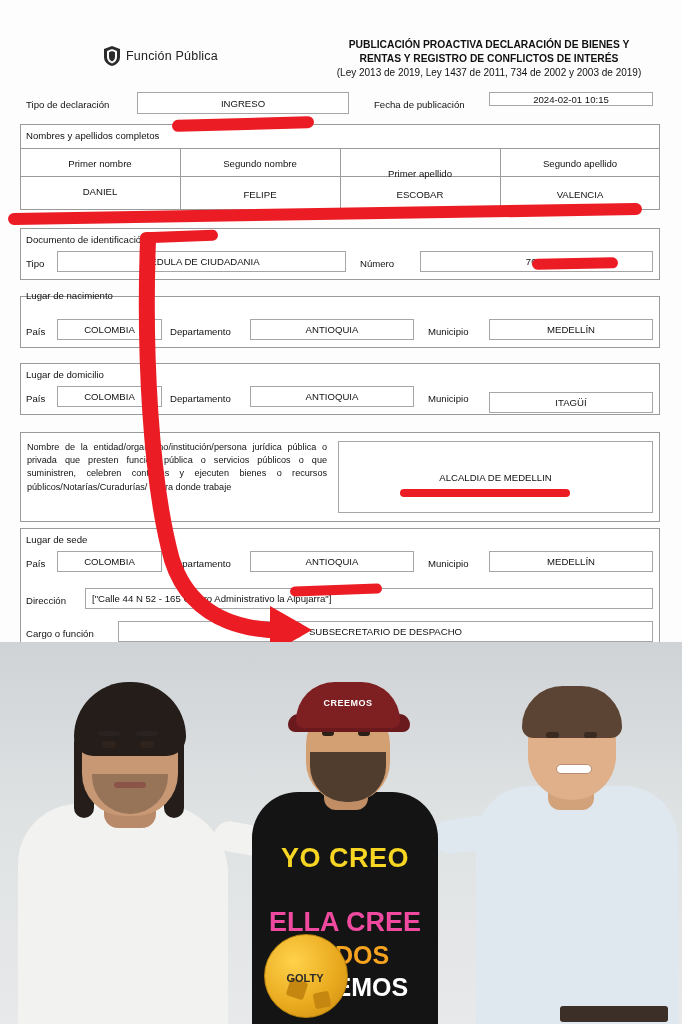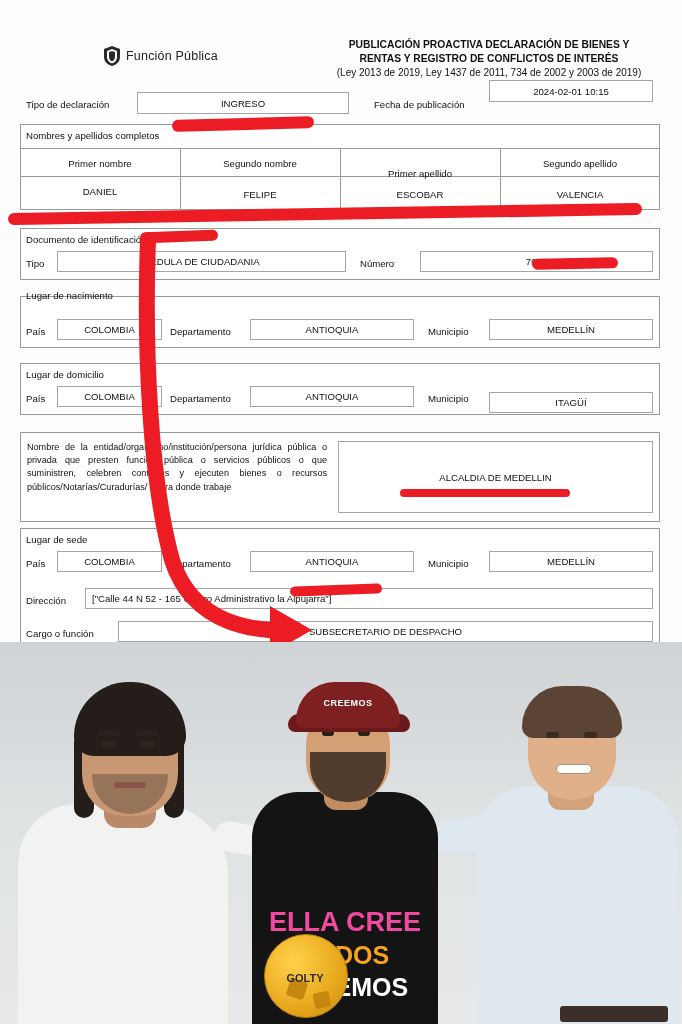--- a/index.html
+++ b/index.html
@@ -296,21 +296,21 @@
     <div class="doc-title">
       <div>PUBLICACIÓN PROACTIVA DECLARACIÓN DE BIENES Y</div>
       <div>RENTAS Y REGISTRO DE CONFLICTOS DE INTERÉS</div>
       <div class="sub">(Ley 2013 de 2019, Ley 1437 de 2011, 734 de 2002 y 2003 de 2019)</div>
     </div>
   </div>
 
   <div class="label" style="left:26px; top:99px;">Tipo de declaración</div>
   <div class="field" style="left:137px; top:92px; width:212px; height:22px;">INGRESO</div>
   <div class="label" style="left:374px; top:99px;">Fecha de publicación</div>
-  <div class="field" style="left:489px; top:80px; width:164px; height:22px;">2024-02-01 10:15</div>
+  <div class="field" style="left:489px; top:92px; width:164px; height:14px;">2024-02-01 10:15</div>
 
   <div class="box" style="left:20px; top:124px; width:640px; height:86px;"></div>
   <div class="label" style="left:26px; top:130px;">Nombres y apellidos completos</div>
   <div class="hline" style="left:20px; top:148px; width:640px;"></div>
   <div class="hline" style="left:20px; top:176px; width:640px;"></div>
   <div class="vline" style="left:180px; top:148px; height:62px;"></div>
   <div class="vline" style="left:340px; top:148px; height:62px;"></div>
   <div class="vline" style="left:500px; top:148px; height:62px;"></div>
 
   <div class="cellhead" style="left:20px; top:153px; width:160px; height:20px;">Primer nombre</div>
@@ -413,20 +413,21 @@
     <div class="p-person p3-arm"></div>
     <div class="p-person p3-belt"></div>
     <div class="p-person p3-neck"></div>
     <div class="p-person p3-head"></div>
     <div class="p-person p3-hair"></div>
     <div class="p-person p3-eye-l"></div>
     <div class="p-person p3-eye-r"></div>
     <div class="p-person p3-mouth"></div>
 
     <div class="p-person p2-shirt"></div>
+    <div class="p2-line1">YO CREO</div>
     <div class="p2-line3">ELLA CREE</div>
     <div class="p2-line4">TODOS</div>
     <div class="p2-line5">CREEMOS</div>
     <div class="p-person p2-neck"></div>
     <div class="p-person p2-head"></div>
     <div class="p-person p2-beard"></div>
     <div class="p-person p2-eye-l"></div>
     <div class="p-person p2-eye-r"></div>
     <div class="p-person p2-brim"></div>
     <div class="p-person p2-cap"></div>

